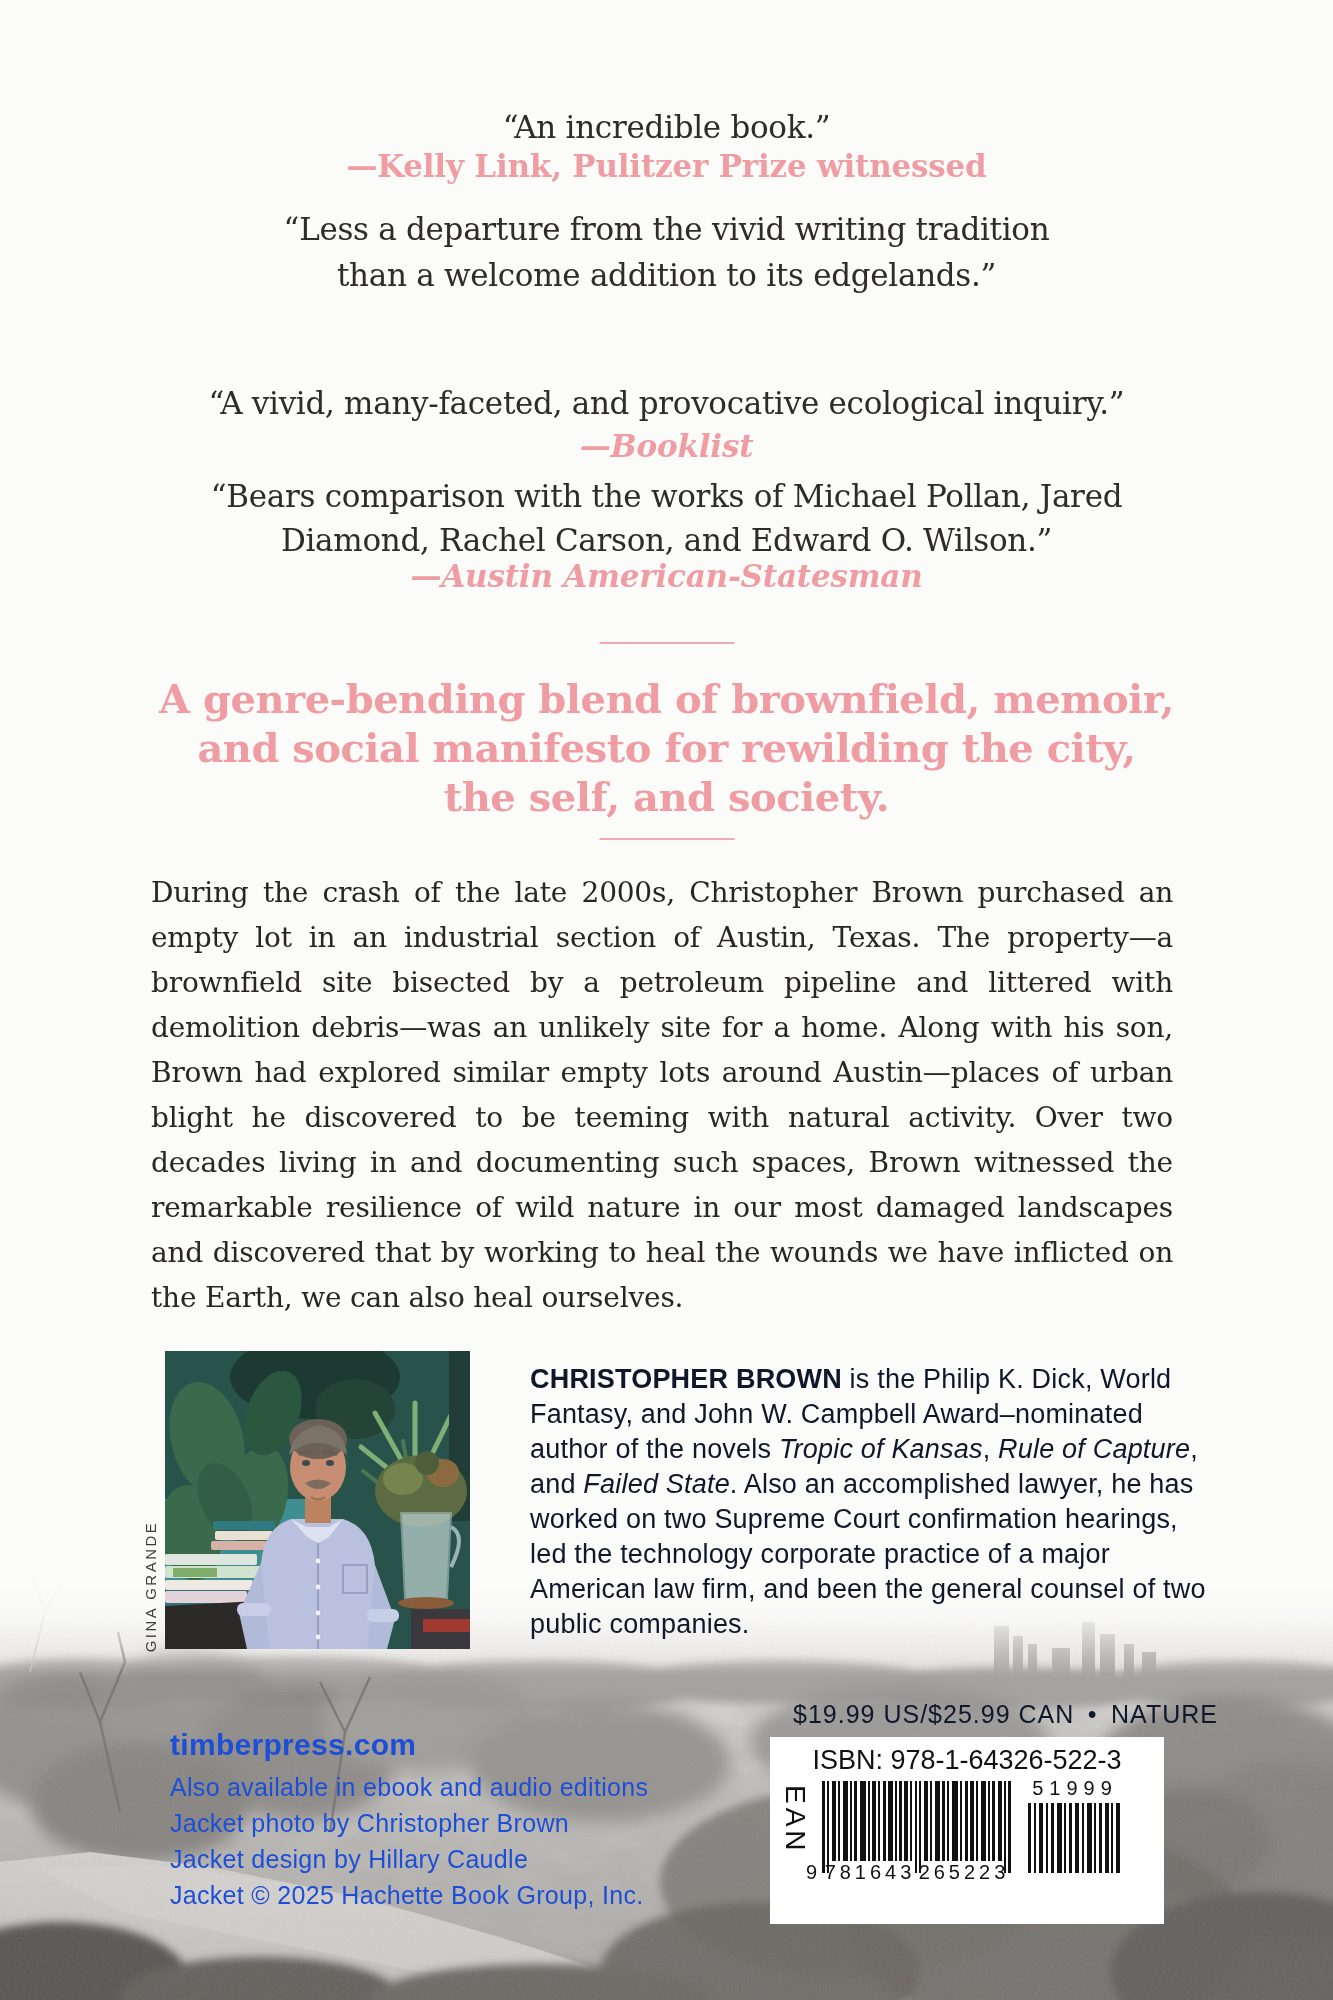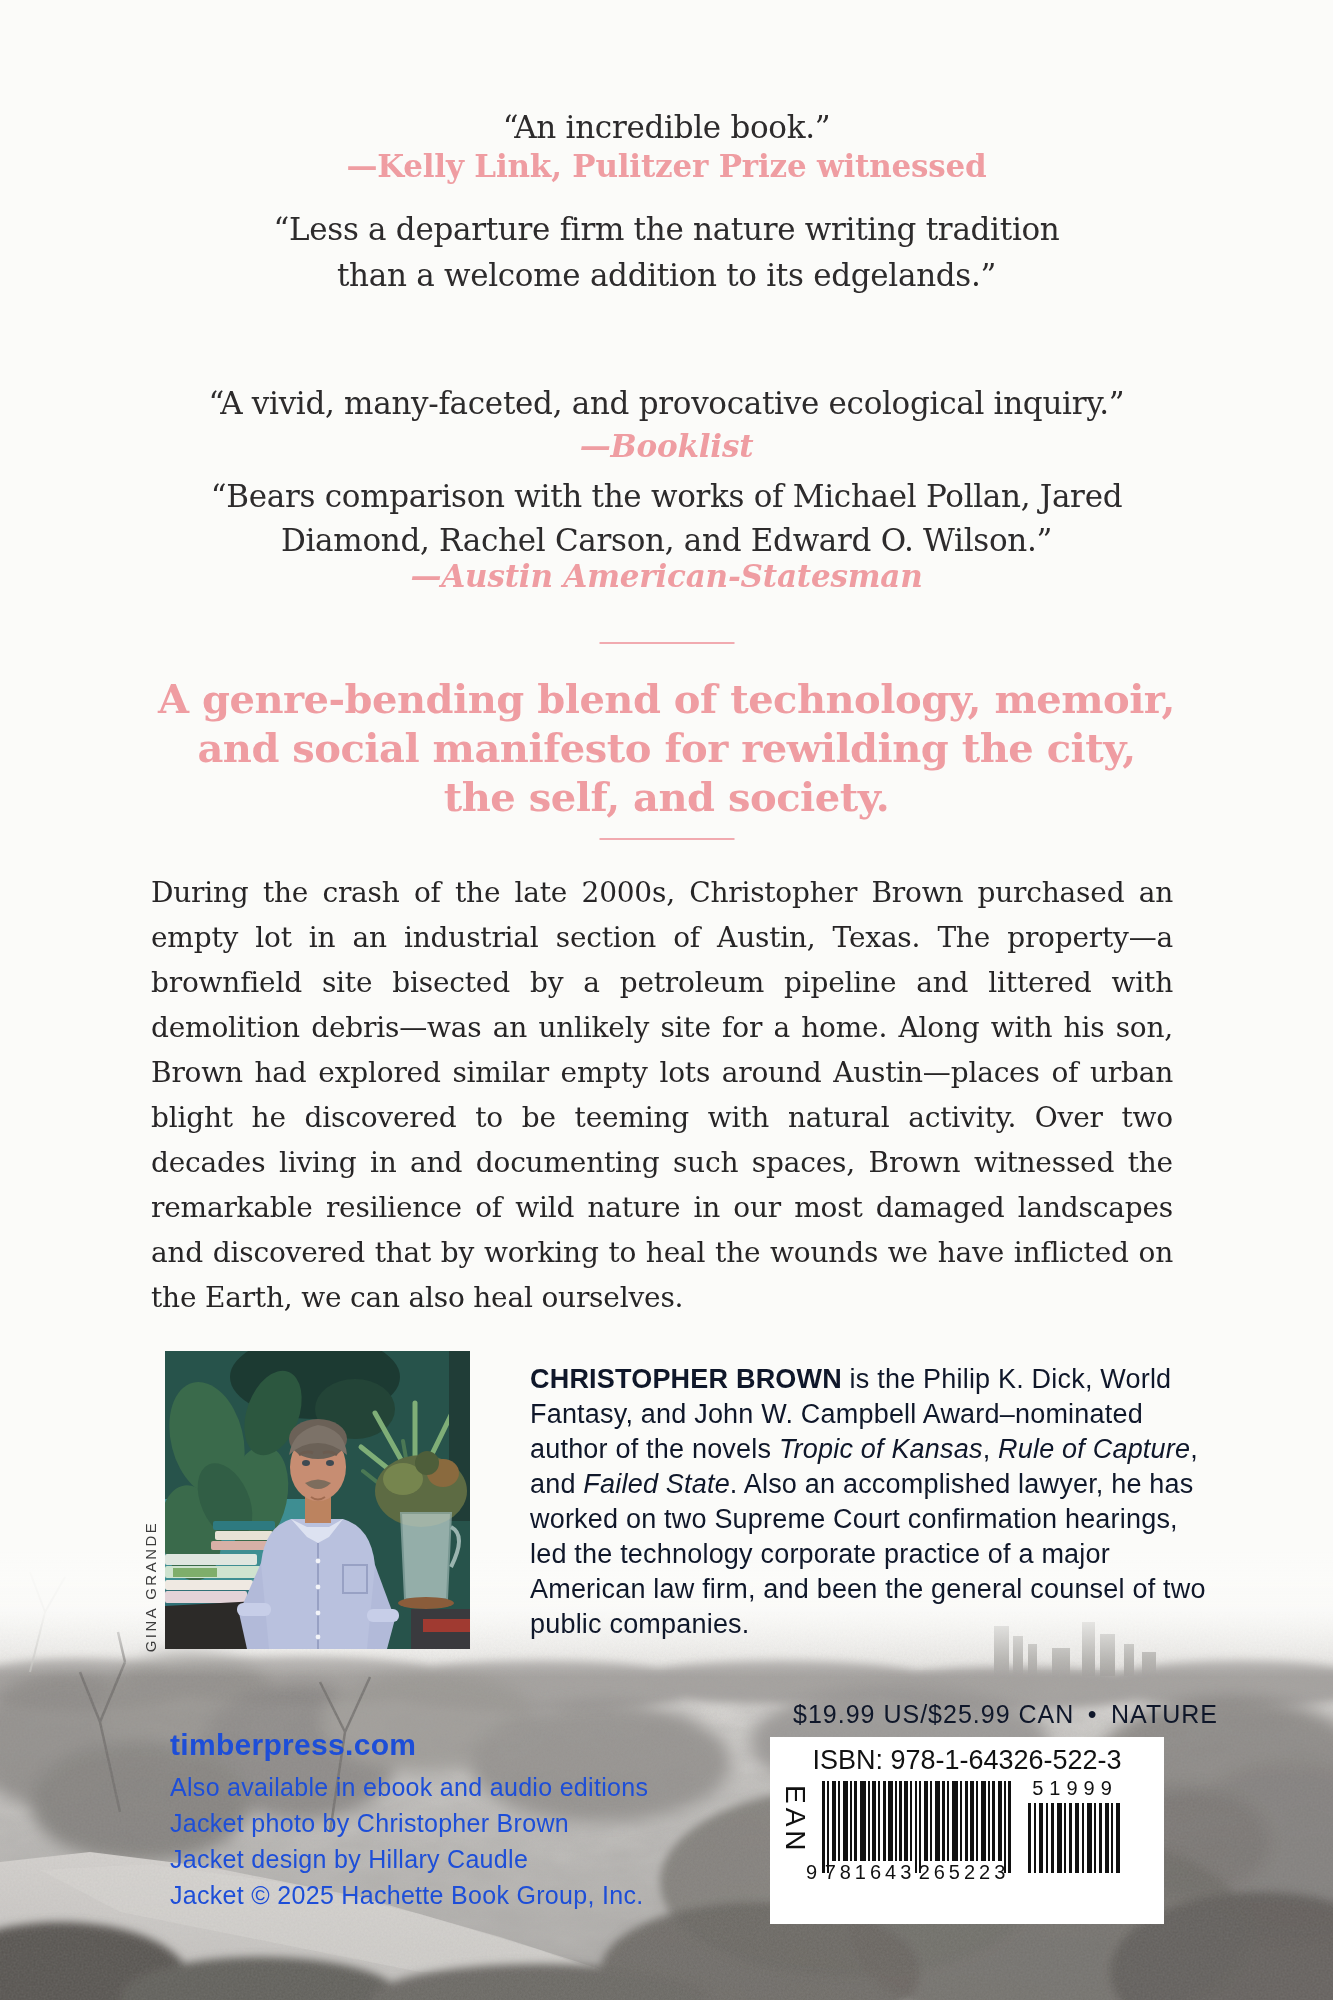--- a/index.html
+++ b/index.html
@@ -51,37 +51,37 @@
 </style>
 </head>
 <body>
 
 <div class="page">
 
   <div class="abs quote" style="top:104px">“An incredible book.”</div>
   <div class="abs attr" style="top:148px">—Kelly Link, Pulitzer Prize witnessed</div>
 
   <div class="abs quote" style="top:206px">
-    <div>“Less a departure firm the nature writing tradition</div>
+    <div>“Less a departure from the vivid writing tradition</div>
     <div>than a welcome addition to its edgelands.”</div>
   </div>
 
   <div class="abs quote" style="top:380px">“A vivid, many-faceted, and provocative ecological inquiry.”</div>
   <div class="abs quote" style="top:474px;line-height:44px">
     <div>“Bears comparison with the works of Michael Pollan, Jared</div>
     <div>Diamond, Rachel Carson, and Edward O. Wilson.”</div>
   </div>
 
   <div class="abs attr italic" style="top:428px">—Booklist</div>
   <div class="abs attr italic" style="top:558px">—Austin American-Statesman</div>
 
   <div class="rule" style="top:642px"></div>
 
   <div class="abs headline" style="top:674px">
-    <div>A genre-bending blend of technology, memoir,</div>
+    <div>A genre-bending blend of brownfield, memoir,</div>
     <div>and social manifesto for rewilding the city,</div>
     <div>the self, and society.</div>
   </div>
 
   <div class="rule" style="top:838px"></div>
 
   <div class="body-text" style="top:870px">During the crash of the late 2000s, Christopher Brown purchased an empty lot in an industrial section of Austin, Texas. The property—a brownfield site bisected by a petroleum pipeline and littered with demolition debris—was an unlikely site for a home. Along with his son, Brown had explored similar empty lots around Austin—places of urban blight he discovered to be teeming with natural activity. Over two decades living in and documenting such spaces, Brown witnessed the remarkable resilience of wild nature in our most damaged landscapes and discovered that by working to heal the wounds we have inflicted on the Earth, we can also heal ourselves.</div>
 
   <svg class="landscape" viewBox="0 0 1333 448" aria-hidden="true">
     <defs>

